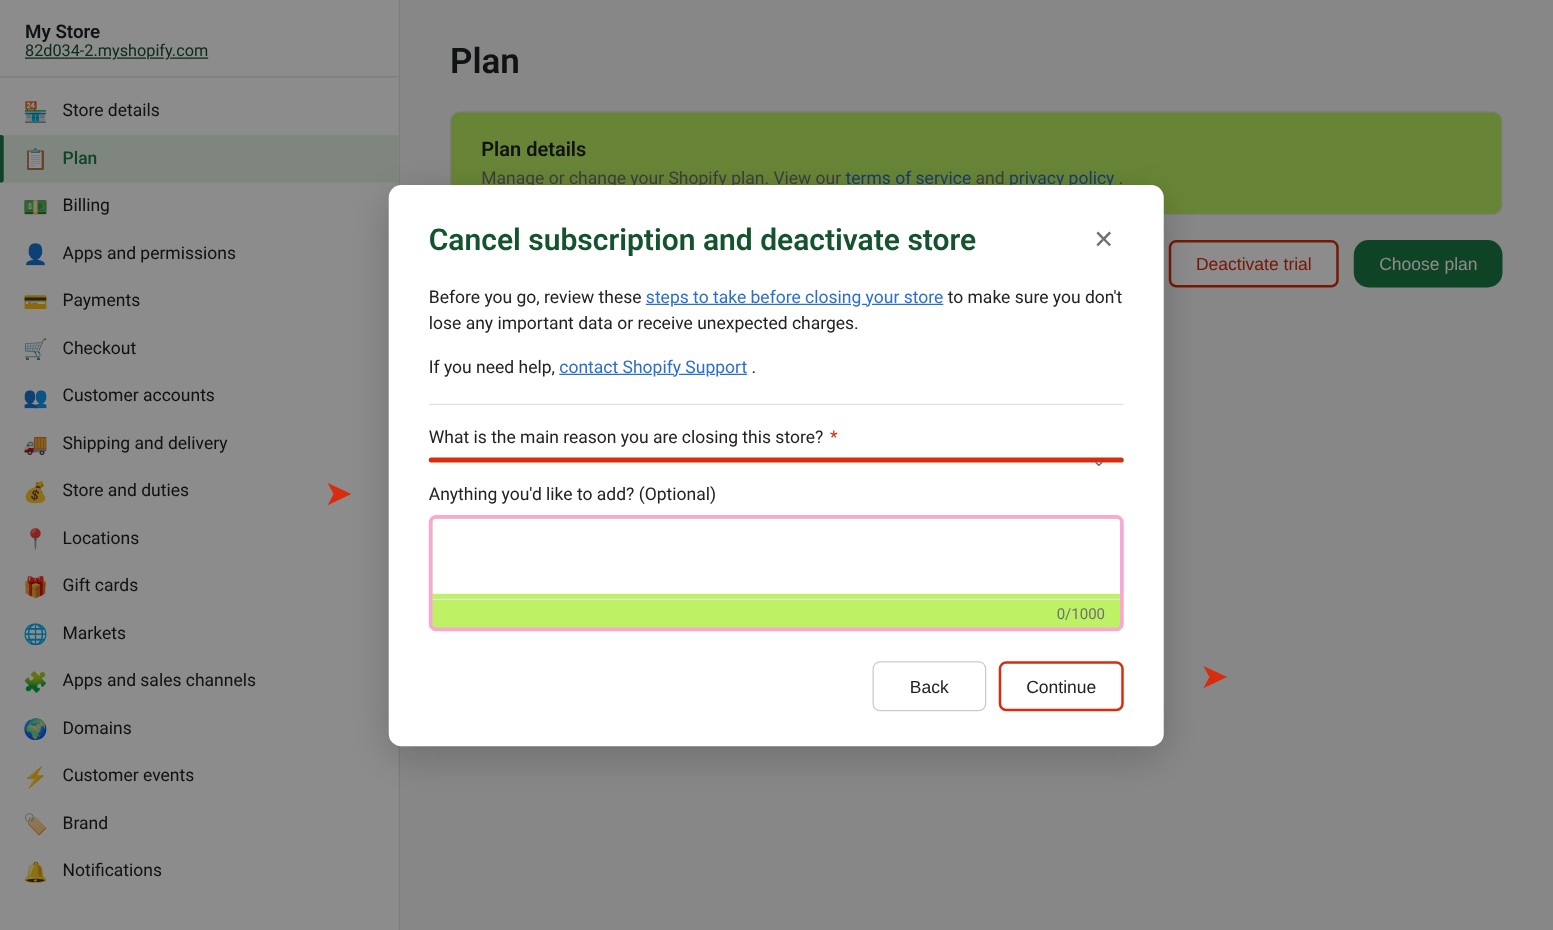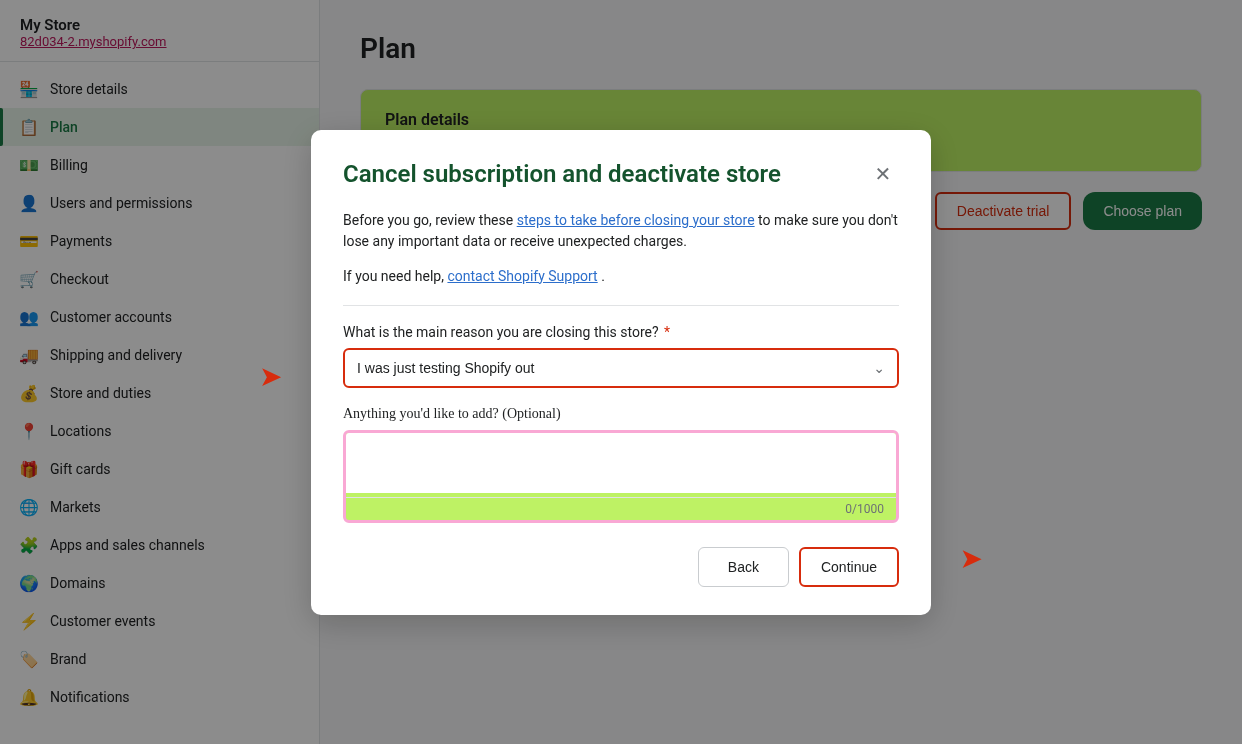--- a/index.html
+++ b/index.html
@@ -20,21 +20,21 @@
       padding: 16px 20px 12px;
       border-bottom: 1px solid #e1e3e5;
     }
     .store-name {
       font-size: 15px;
       font-weight: 600;
       color: #202223;
     }
     .store-url {
       font-size: 13px;
-      color: #be185d;
+      color: #14532d;
       text-decoration: underline;
       cursor: pointer;
     }
     .sidebar-nav {
       padding: 8px 0;
       flex: 1;
     }
     .nav-item {
       display: flex;
       align-items: center;
@@ -195,21 +195,20 @@
       pointer-events: none;
       color: #6d7175;
       font-size: 14px;
     }
     .optional-label {
       font-size: 14px;
       color: #202223;
       margin-bottom: 8px;
       display: block;
       margin-top: 18px;
-      font-family: Liberation Serif, serif;
     }
     .textarea-wrapper {
       border: 3px solid #f9a8d4;
       border-radius: 6px;
       overflow: hidden;
       background: #bef264;
     }
     .form-textarea {
       width: 100%;
       height: 60px;
@@ -305,21 +304,21 @@
       <div class="nav-item active">
       <span class="nav-icon">📋</span>
       <span>Plan</span>
     </div>
       <div class="nav-item">
       <span class="nav-icon">💵</span>
       <span>Billing</span>
     </div>
       <div class="nav-item">
       <span class="nav-icon">👤</span>
-      <span>Users and permissions</span>
+      <span>Apps and permissions</span>
     </div>
       <div class="nav-item">
       <span class="nav-icon">💳</span>
       <span>Payments</span>
     </div>
       <div class="nav-item">
       <span class="nav-icon">🛒</span>
       <span>Checkout</span>
     </div>
       <div class="nav-item">
@@ -412,21 +411,20 @@
         <span>.</span>
       </p>
 
       <hr class="modal-divider">
 
       <label class="form-label">
         <span>What is the main reason you are closing this store?</span>
         <span class="required-star">*</span>
       </label>
       <div class="select-wrapper">
-        <select class="form-select" id="reason-select"><option value="I was just testing Shopify out">I was just testing Shopify out</option><option value="I'm closing my business">I'm closing my business</option><option value="I found a better solution">I found a better solution</option><option value="Too expensive">Too expensive</option><option value="Other">Other</option></select>
         <span class="select-arrow">⌄</span>
       </div>
 
       <label class="optional-label">Anything you'd like to add? (Optional)</label>
       <div class="textarea-wrapper">
         <textarea class="form-textarea" id="additional-textarea" style=""></textarea>
         <div class="textarea-counter">0/1000</div>
       </div>
     </div>
 

